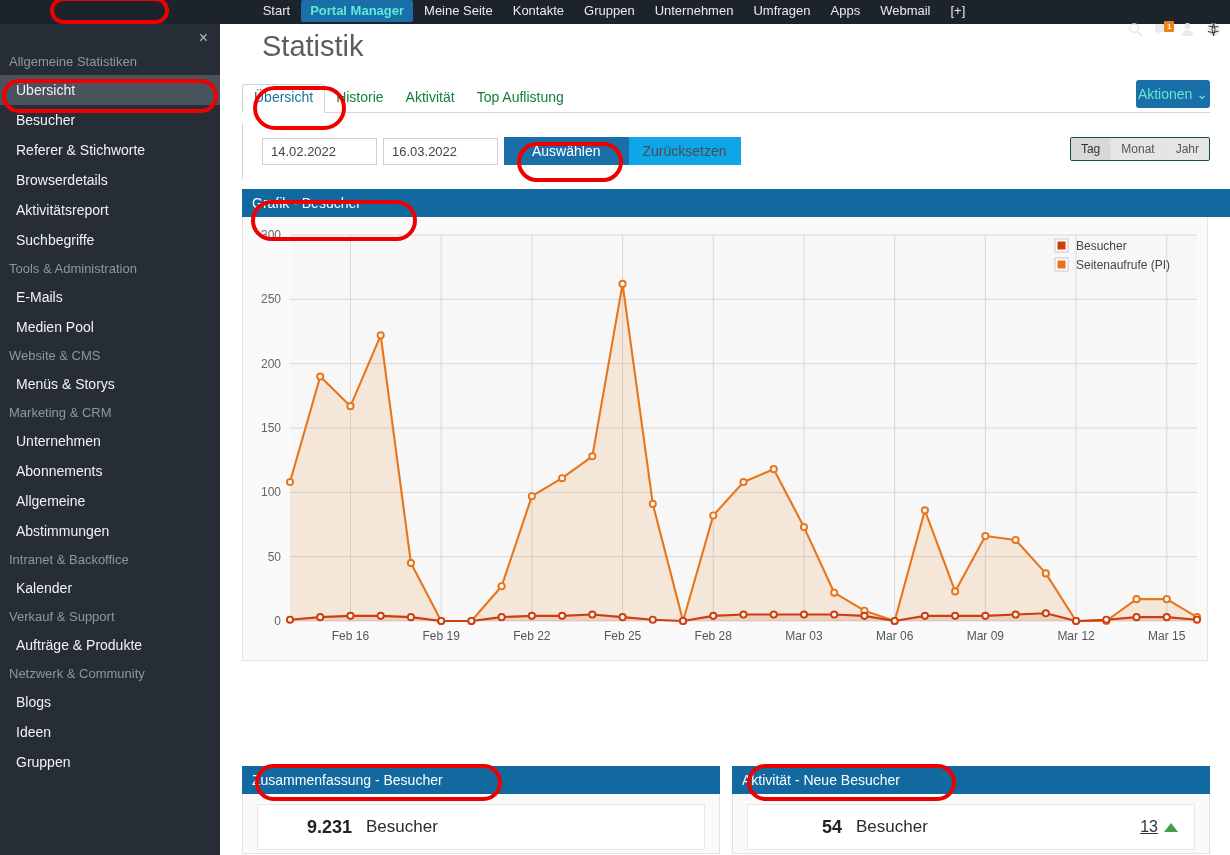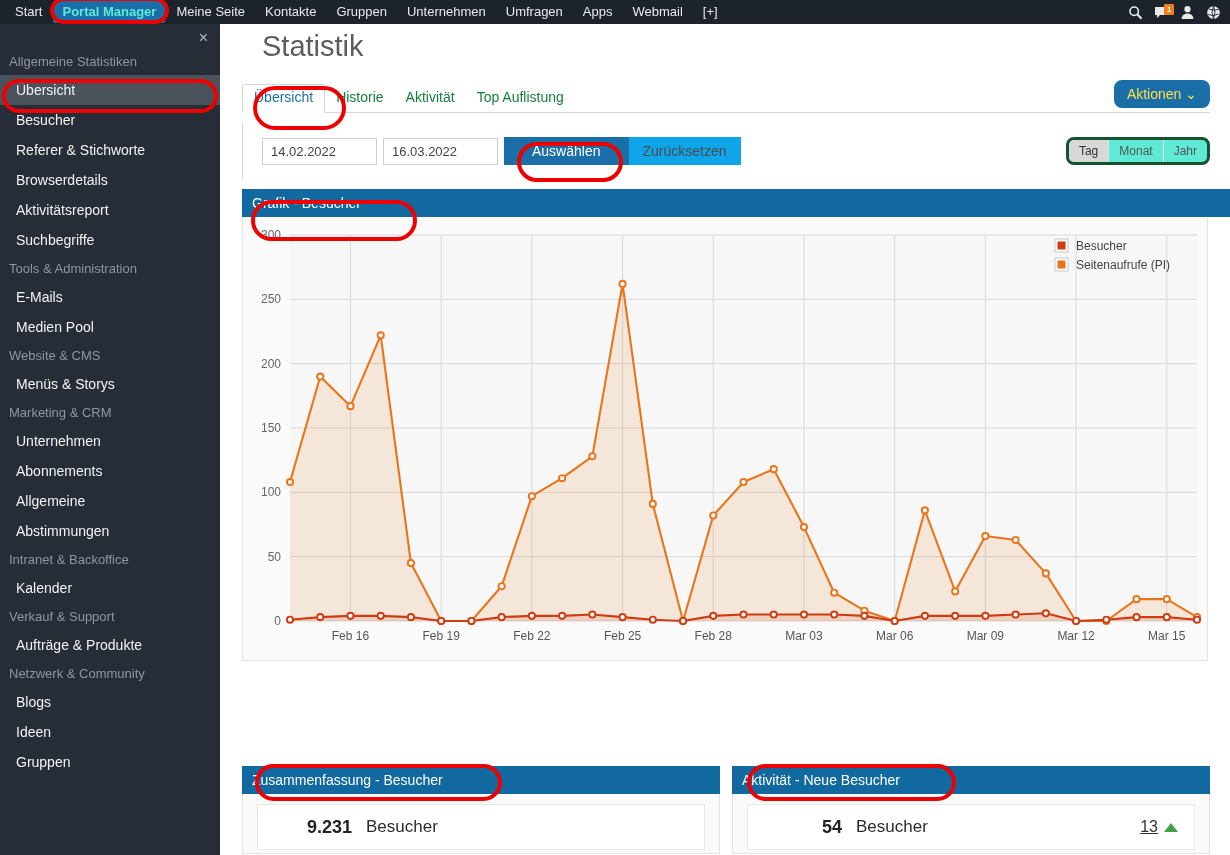--- a/index.html
+++ b/index.html
@@ -11,20 +11,21 @@
     font-family: "Liberation Sans", sans-serif;
   }
 
   
   #topbar {
     position: absolute; top: 0; left: 0;
     width: 1230px; height: 24px;
     background: #1d232b;
     display: flex; align-items: center;
     z-index: 40;
+    flex-direction: column;
   }
   .topnav-item {
     color: #e8eaec;
     font-size: 13px;
     padding: 3px 9px;
     margin-right: 2px;
     line-height: 16px;
     white-space: nowrap;
     cursor: pointer;
   }
@@ -116,24 +117,24 @@
     color: #1a6fa8;
     border: 1px solid #d5d5d5;
     border-bottom: 1px solid #ffffff;
     border-radius: 3px 3px 0 0;
     background: #fff;
     margin-bottom: -1px;
   }
   #aktionen-btn {
     position: absolute; right: 0; bottom: 4px;
     background: #1a6fa8;
-    color: #fde047;
+    color: #5eead4;
     font-size: 14px;
-    padding: 6px 13px;
-    border-radius: 8px;
+    padding: 6px 2px;
+    border-radius: 3px;
     cursor: pointer;
     white-space: nowrap;
   }
 
   
   #filterbar {
     margin: 10px 0 0 22px;
     width: 968px;
     height: 56px;
     border-left: 1px solid #d5d5d5;
@@ -165,24 +166,24 @@
     background: #0ea5e9; color: #4d4d4d;
     font-size: 14px; height: 28px;
     line-height: 28px;
     padding: 0 14px;
     cursor: pointer;
     white-space: nowrap;
   }
   #gran-toggle {
     position: absolute; right: 0; top: 14px;
     display: flex;
-    border: 3px solid #14532d;
-    border-radius: 8px;
+    border: 1px solid #14532d;
+    border-radius: 2px;
     overflow: hidden;
-    background: #5eead4;
+    background: #e5e5e5;
   }
   .gran {
     font-size: 12px; color: #555;
     padding: 4px 10px;
     cursor: pointer;
     border-right: 1px solid #e2e2e2;
   }
   .gran:last-child { border-right: none; }
   .gran.active { background: #d8d8d8; color: #333; }
 

